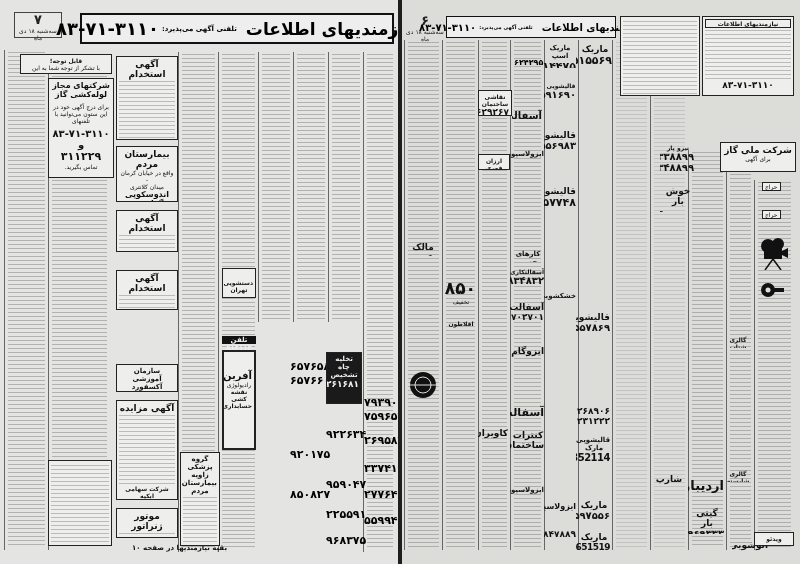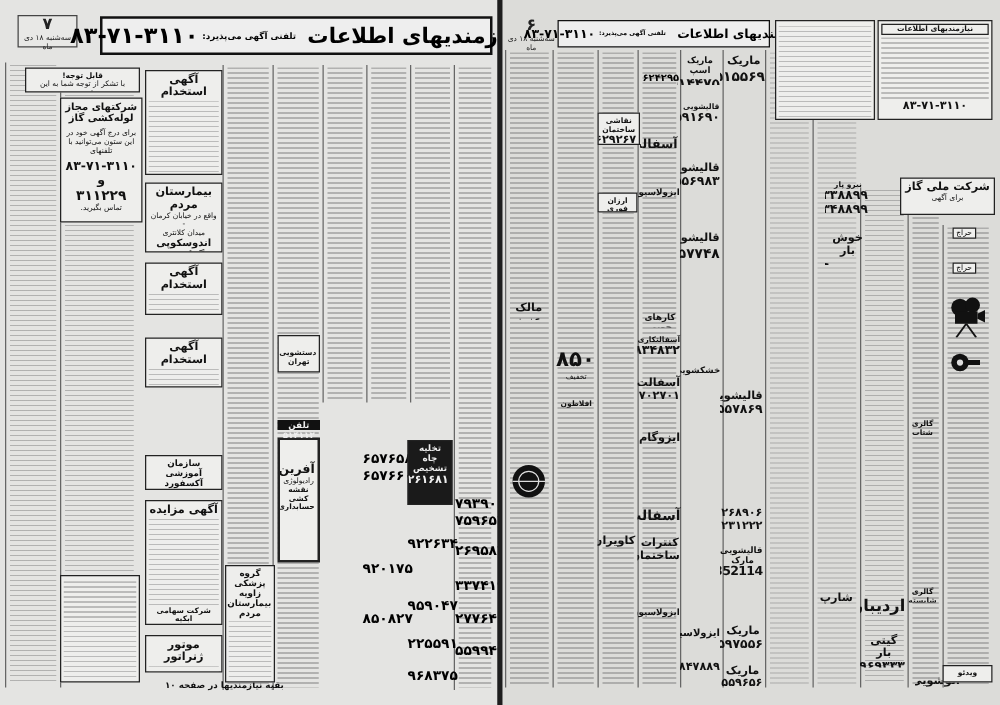--- a/index.html
+++ b/index.html
@@ -290,21 +290,21 @@
   <div class="ad" style="left:174px;top:498px;width:36px;height:30px;border:none;background:transparent;">
     <span class="h">ماریک</span>
     <span class="big" style="font-size:10px;">۵۹۷۵۵۶</span>
   </div>
   <div class="ad" style="left:174px;top:434px;width:36px;height:30px;border:none;background:transparent;">
     <span class="h" style="font-size:7px;">قالیشویی مارک</span>
     <span class="big" style="font-size:10px;">352114</span>
   </div>
   <div class="ad" style="left:174px;top:530px;width:36px;height:24px;border:none;background:transparent;">
     <span class="h">ماریک</span>
-    <span class="big" style="font-size:9px;">۵۵۹۶۵۶</span>
+    <span class="big" style="font-size:9px;">651519</span>
   </div>
   <div class="ad" style="left:174px;top:404px;width:36px;height:26px;border:none;background:transparent;">
     <span class="big" style="font-size:9px;">۲۶۸۹۰۶</span>
     <span class="big" style="font-size:9px;">۲۳۱۲۲۲</span>
   </div>
   <div class="ad" style="left:248px;top:472px;width:38px;height:16px;border:none;background:transparent;">
     <span class="h">شارپ</span>
   </div>
   <div class="ad" style="left:142px;top:500px;width:34px;height:50px;border:none;background:transparent;">
     <span class="h" style="font-size:8px;">ایزولاسیون</span>

